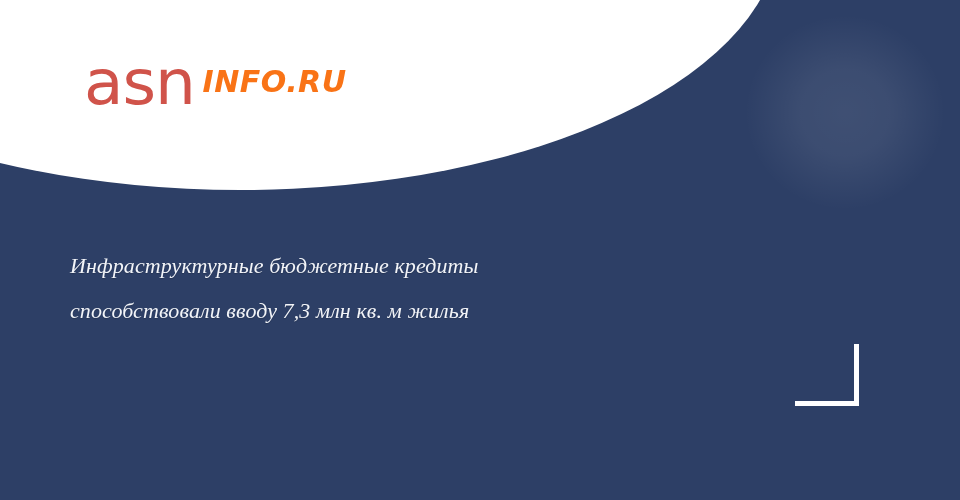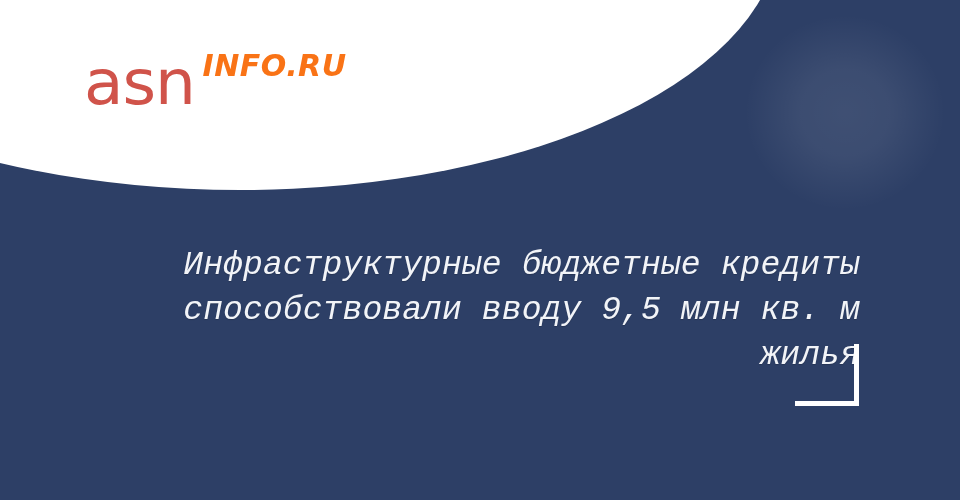--- a/index.html
+++ b/index.html
@@ -50,21 +50,21 @@
     border-radius: 50%;
   }
 
   
   #logo {
     position: absolute;
     left: 84px;
     top: 52px;
     height: 62px;
     display: flex;
-    align-items: flex-start;
+    align-items: center;
     white-space: nowrap;
     user-select: none;
   }
   #logo .asn {
     font-family: "DejaVu Sans", sans-serif;
     font-size: 62px;
     line-height: 62px;
     font-weight: 400;
     letter-spacing: -1px;
     color: #d0534a;
@@ -83,26 +83,26 @@
     position: relative;
     top: -1px;
   }
 
   
   #headline {
     position: absolute;
     left: 70px;
     top: 243px;
     width: 790px;
-    text-align: right;
+    text-align: left;
     color: #f2f4f8;
-    font-family: Liberation Mono, monospace;
+    font-family: Liberation Serif, serif;
     font-style: italic;
     font-weight: 400;
-    font-size: 33px;
+    font-size: 22px;
     line-height: 45px;
     letter-spacing: 0.1px;
     text-shadow: 0 1px 1px rgba(0,0,0,0.18);
   }
   #headline .ln { display: block; }
 
   
   #bracket {
     position: absolute;
     left: 795px;
@@ -137,21 +137,21 @@
 
   <div id="blob"></div>
 
   <div id="logo">
     <span class="asn">asn</span>
     <span class="inforu">INFO.RU</span>
   </div>
 
   <div id="headline">
     <span class="ln">Инфраструктурные бюджетные кредиты</span>
-    <span class="ln">способствовали вводу 9,5 млн кв. м жилья</span>
+    <span class="ln">способствовали вводу 7,3 млн кв. м жилья</span>
   </div>
 
   <div id="bracket">
     <span class="vbar"></span>
     <span class="hbar"></span>
   </div>
 
 </div>
 
 </body></html>

